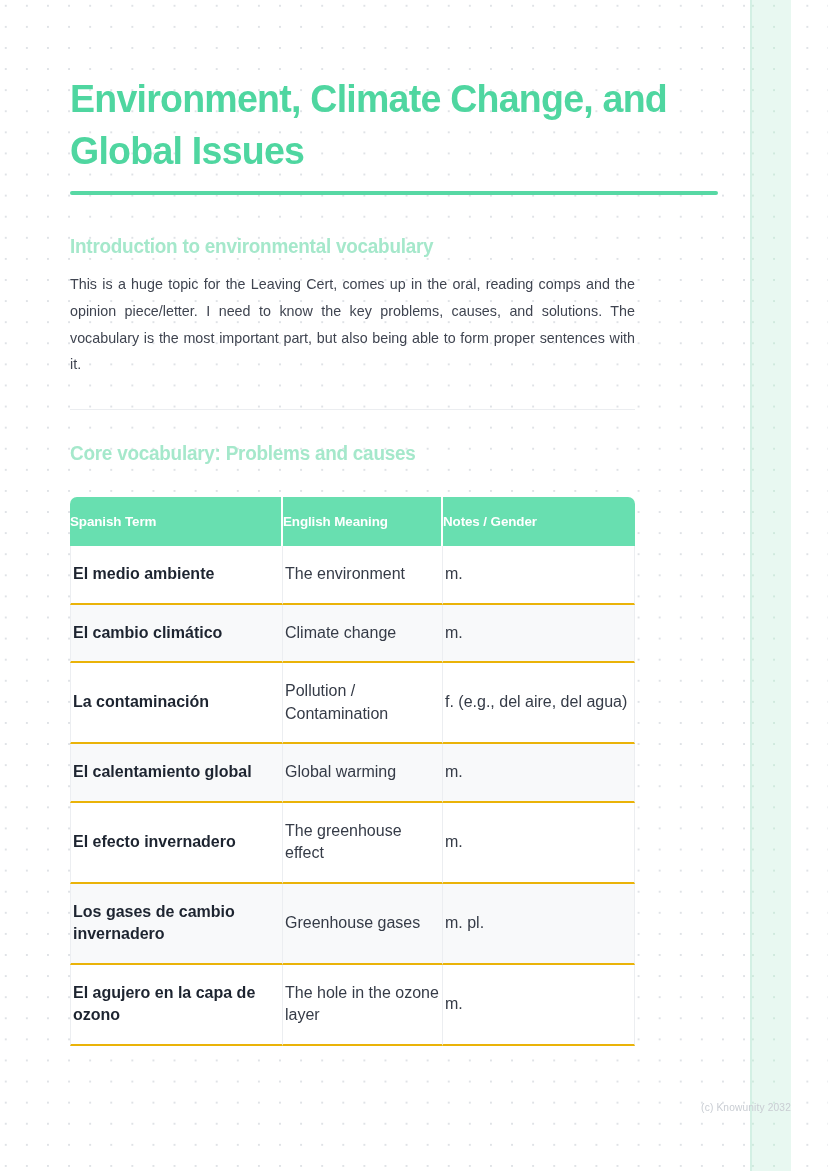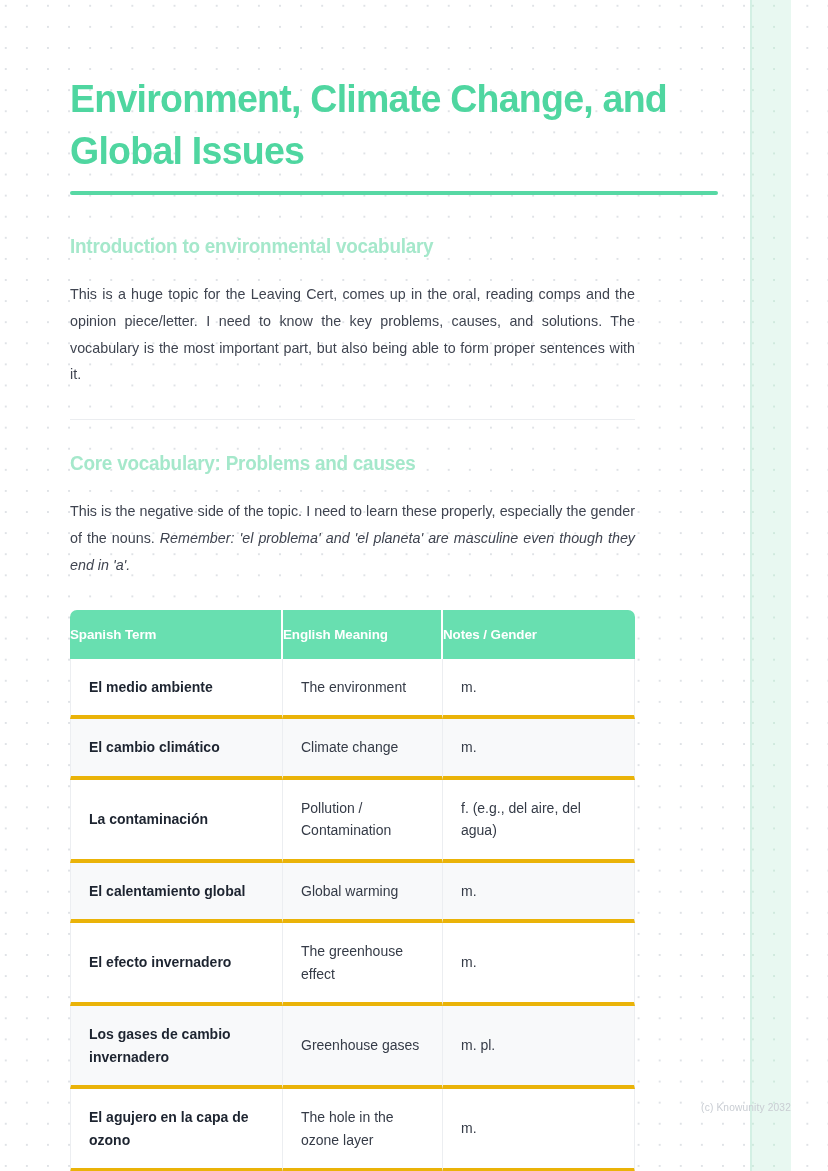--- a/index.html
+++ b/index.html
@@ -96,21 +96,21 @@
     letter-spacing:-0.25px;
     transform:scaleX(0.97);
     transform-origin:left top;
   }
 
   #heading-intro { margin-top:38px; }
   #heading-core  { margin-top:30px; }
 
   .body-par {
     width:565px;
-    margin-top:22px;
+    margin-top:12px;
     font-size:14.3px;
     line-height:26.8px;
     color:#3f4450;
     text-align:justify;
     text-justify:inter-word;
   }
   .body-par .it { font-style:italic; color:#3f4450; }
 
   #section-divider {
     margin-top:31px;
@@ -136,26 +136,26 @@
     text-align:left;
     padding:17px 0;
     border-right:2px solid #ffffff;
     letter-spacing:-0.1px;
   }
   #vocab-table th:last-child { border-right:none; }
   #vocab-table th:first-child { border-top-left-radius:7px; }
   #vocab-table th:last-child  { border-top-right-radius:7px;margin-top:40px; }
 
   #vocab-table td {
-    font-size:14px;
+    font-size:16px;
     line-height:22.5px;
     color:#353b47;
-    padding:17px 18px;
+    padding:17px 2px;
     vertical-align:middle;
-    border-bottom:4px solid #eab308;
+    border-bottom:2px solid #eab308;
     border-right:1px solid #eceef1;
   }
   #vocab-table td:first-child {
     border-left:1px solid #eceef1;
     font-weight:700;
     color:#1d2430;
   }
   #vocab-table td:last-child { border-right:1px solid #eceef1; }
 
   #vocab-table tbody tr:nth-child(odd)  td { background:#ffffff; }
@@ -194,21 +194,20 @@
     <div id="title-rule"></div>
 
     <h2 id="heading-intro" class="section-heading">Introduction to environmental vocabulary</h2>
 
     <p class="body-par"><span>This is a huge topic for the Leaving Cert, comes up in the oral, reading comps and the opinion piece/letter. I need to know the key problems, causes, and solutions. The vocabulary is the most important part, but also being able to form proper sentences with it.</span></p>
 
     <div id="section-divider"></div>
 
     <h2 id="heading-core" class="section-heading">Core vocabulary: Problems and causes</h2>
 
-    <p class="body-par"><span>This is the negative side of the topic. I need to learn these properly, especially the gender of the nouns. </span><span class="it">Remember: 'el problema' and 'el planeta' are masculine even though they end in 'a'.</span></p>
 
     <table id="vocab-table">
       <colgroup>
         <col class="col-1">
           <col class="col-2">
           <col class="col-3">
       </colgroup>
       <thead>
         <tr>
           <th>Spanish Term</th>

